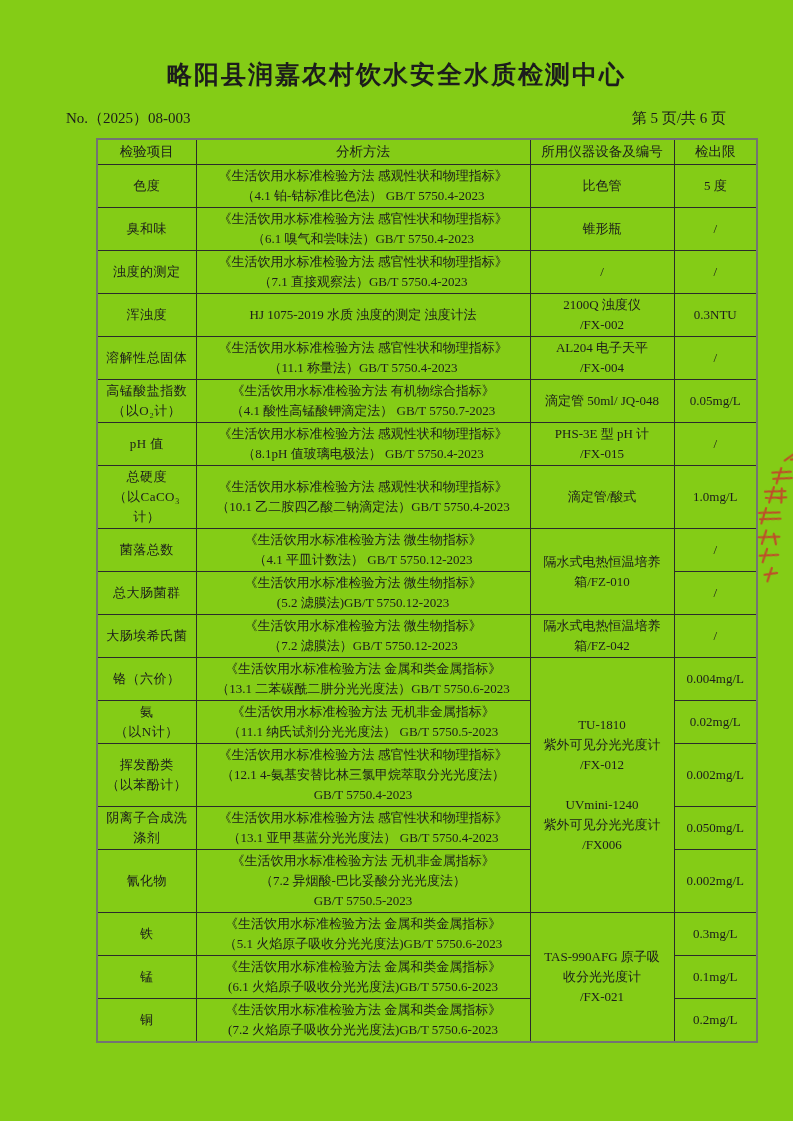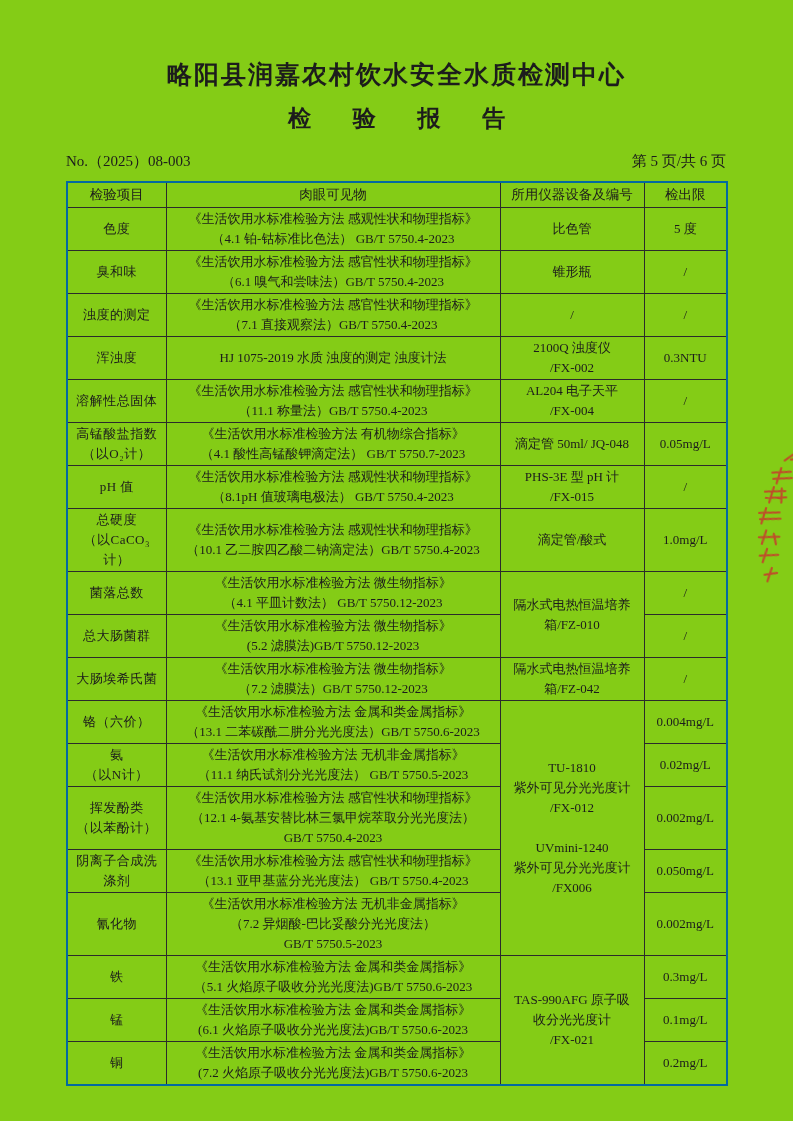--- a/index.html
+++ b/index.html
@@ -36,23 +36,23 @@
     margin: 18px auto 10px auto;
     margin-left: 66px;
     display: flex;
     justify-content: space-between;
     align-items: baseline;
     font-size: 15px;
   }
   table.report {
     border-collapse: collapse;
     table-layout: fixed;
-    margin-left: 66px;
+    margin-left: 96px;
     width: 660px;
-    border: 2px solid #0369a1;
+    border: 2px solid #737373;
   }
   table.report th, table.report td {
     border: 1px solid #2b2b2b;
     text-align: center;
     vertical-align: middle;
     padding: 1px 2px;
     font-size: 13px;
     line-height: 20px;
     white-space: pre-line;
     font-weight: normal;
@@ -77,38 +77,37 @@
     filter: blur(0.4px);
     pointer-events: none;
   }
 </style>
 </head>
 <body>
 
 <div class="page">
 
   <div class="page-title">略阳县润嘉农村饮水安全水质检测中心</div>
-  <div class="report-title">检 验 报 告</div>
 
   <div class="meta-row">
     <span>No.（2025）08-003</span>
     <span>第 5 页/共 6 页</span>
   </div>
 
   <table class="report">
     <colgroup>
       <col style="width:99px">
       <col style="width:334px">
       <col style="width:144px">
       <col style="width:83px">
     </colgroup>
     <thead>
       <tr>
         <th>检验项目</th>
-        <th>肉眼可见物</th>
+        <th>分析方法</th>
         <th>所用仪器设备及编号</th>
         <th>检出限</th>
       </tr>
     </thead>
     <tbody>
         <tr>
           <td class="c-item">色度</td>
           <td class="c-method">《生活饮用水标准检验方法 感观性状和物理指标》
 （4.1 铂-钴标准比色法） GB/T 5750.4-2023</td>
           <td class="c-instrument">比色管</td>

